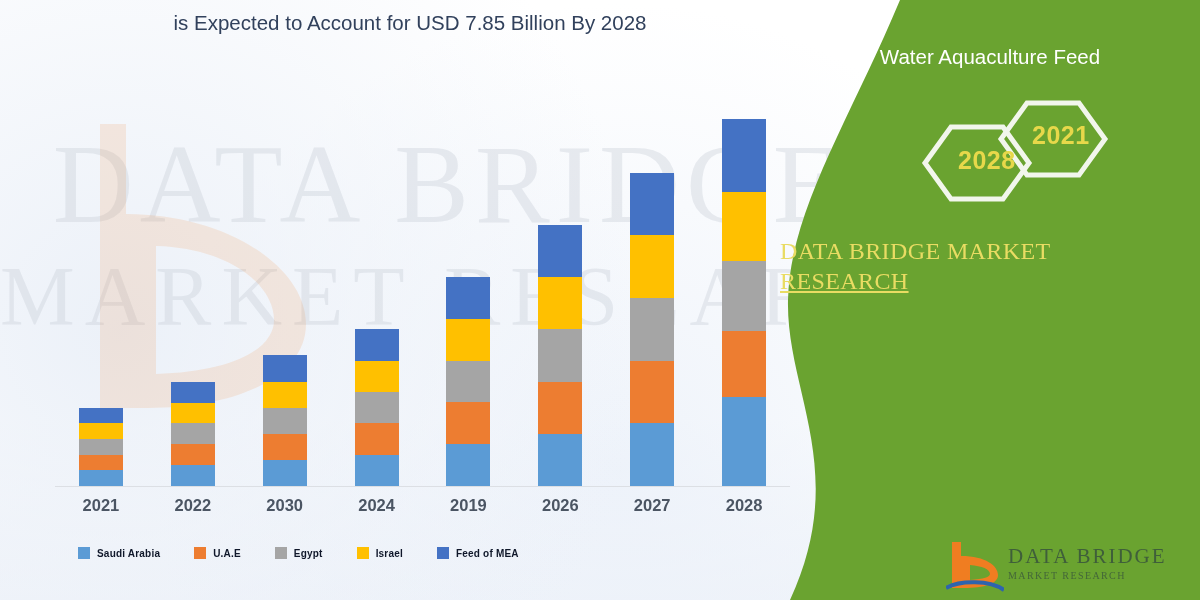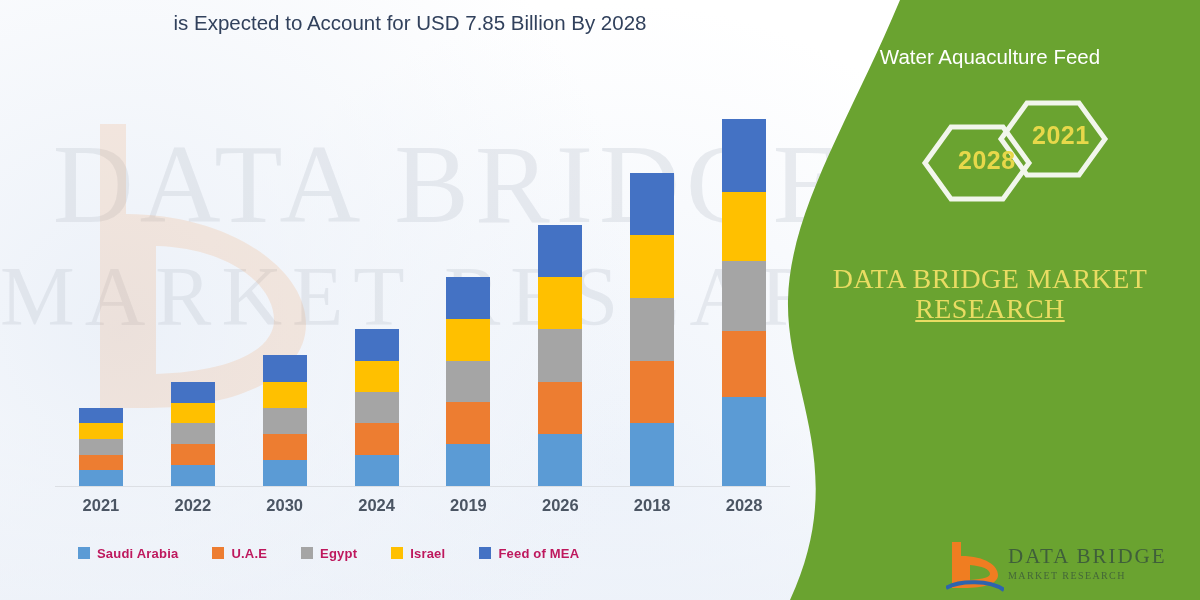--- a/index.html
+++ b/index.html
@@ -72,42 +72,42 @@
     width:60px;text-align:center;color:#4b5563;font-size:16.5px;font-weight:600;
   }
 
   
   .legend{
     position:absolute;left:78px;top:541px;width:700px;height:24px;
     display:flex;align-items:center;gap:34px;
   }
   .lg-item{display:flex;align-items:center;gap:7px;}
   .lg-swatch{width:12px;height:12px;display:block;}
-  .lg-text{color:#be185d;font-size:13px;font-weight:700;letter-spacing:.2px;}
+  .lg-text{color:#0f172a;font-size:10px;font-weight:700;letter-spacing:.2px;}
 
   
   .greenpanel{
     position:absolute;right:0;top:0;width:420px;height:600px;overflow:hidden;
   }
   .greenpanel svg{position:absolute;left:0;top:0;}
   .gp-title{
     position:absolute;left:0;top:6px;width:420px;
     text-align:center;color:#ffffff;
     font-size:20.5px;line-height:31px;font-weight:400;
     padding:0 26px;box-sizing:border-box;margin-top:35px;
   }
   .gp-title .l2{display:block;}
   .hexwrap{position:absolute;left:0;top:95px;width:420px;height:130px;}
   .hexlabel{
     position:absolute;color:#e7d84a;font-size:25px;font-weight:600;
     letter-spacing:.5px;
   }
   .gp-brand{
-    position:absolute;left:0;top:264px;width:420px;text-align:center;
-    color:#e9dc63;font-size:28px;line-height:30px;letter-spacing:.4px;
+    position:absolute;left:0;top:236px;width:420px;
+    color:#e9dc63;font-size:24px;line-height:30px;letter-spacing:.4px;
     font-family:"Liberation Serif","DejaVu Serif",serif;
   }
   .gp-brand .l2{display:block;text-decoration:underline;}
 
   
   .logo{position:absolute;right:24px;bottom:6px;width:230px;height:58px;}
   .logo-text{
     position:absolute;left:62px;top:8px;color:#3f5f3a;
     font-family:"Liberation Serif","DejaVu Serif",serif;
     font-size:21px;letter-spacing:2px;
@@ -202,21 +202,21 @@
         <div class="seg" title="Saudi Arabia 2028" style="height: 88.7778px; background: rgb(91, 155, 213);"></div>
       </div>
     </div>
   <div class="xlabels" id="xlabels">
       <div class="xlabel">2021</div>
       <div class="xlabel">2022</div>
       <div class="xlabel">2030</div>
       <div class="xlabel">2024</div>
       <div class="xlabel">2019</div>
       <div class="xlabel">2026</div>
-      <div class="xlabel">2018</div>
+      <div class="xlabel">2027</div>
       <div class="xlabel">2028</div>
     </div>
   <div class="legend" id="legend">
       <div class="lg-item">
         <span class="lg-swatch" style="background: rgb(91, 155, 213);"></span>
         <span class="lg-text">Saudi Arabia</span>
       </div>
       <div class="lg-item">
         <span class="lg-swatch" style="background: rgb(237, 125, 49);"></span>
         <span class="lg-text">U.A.E</span>

